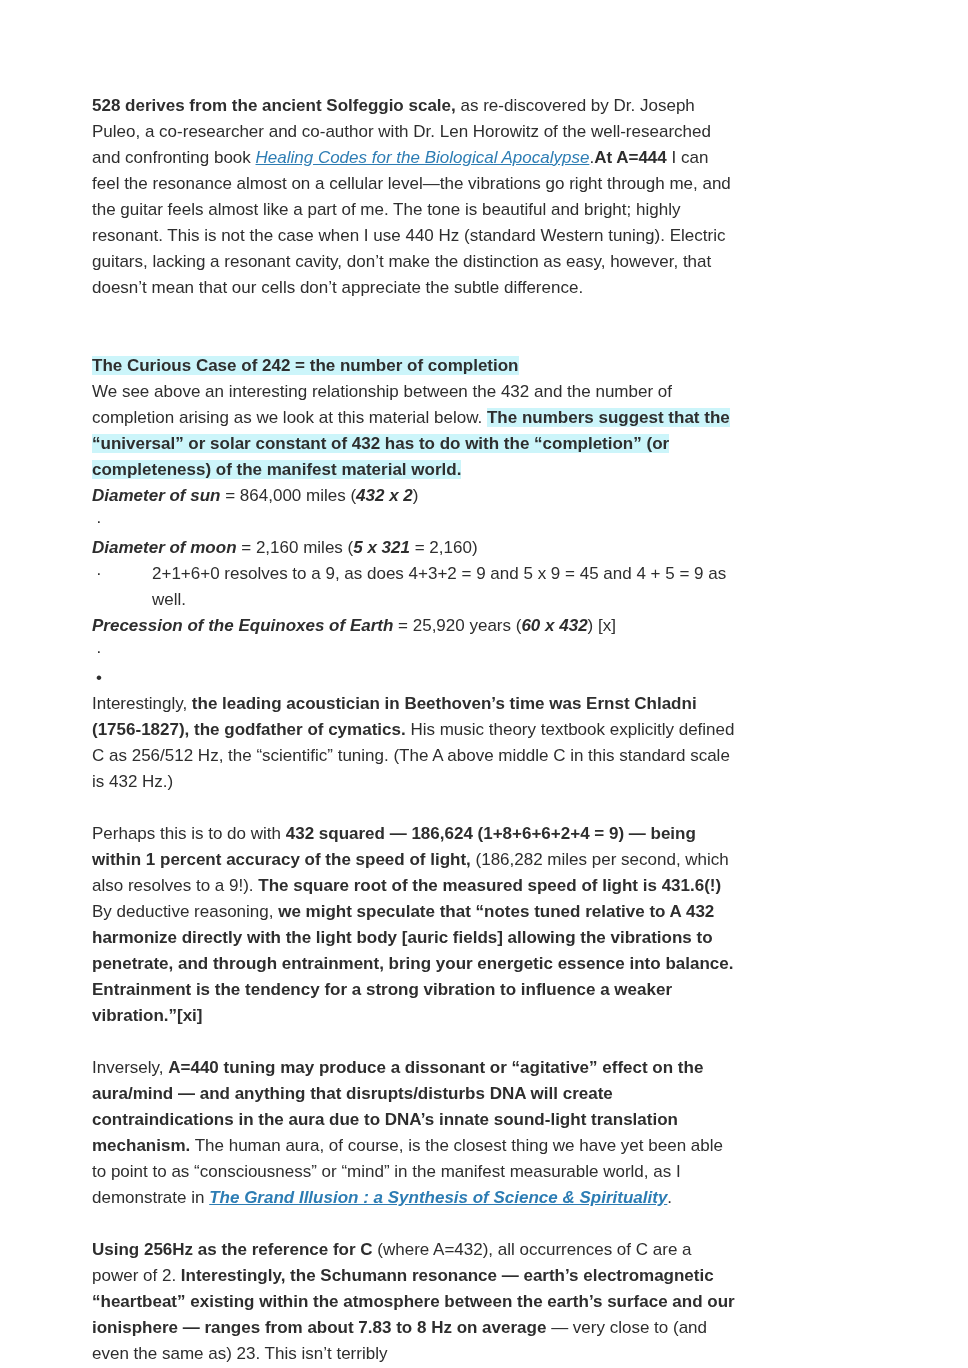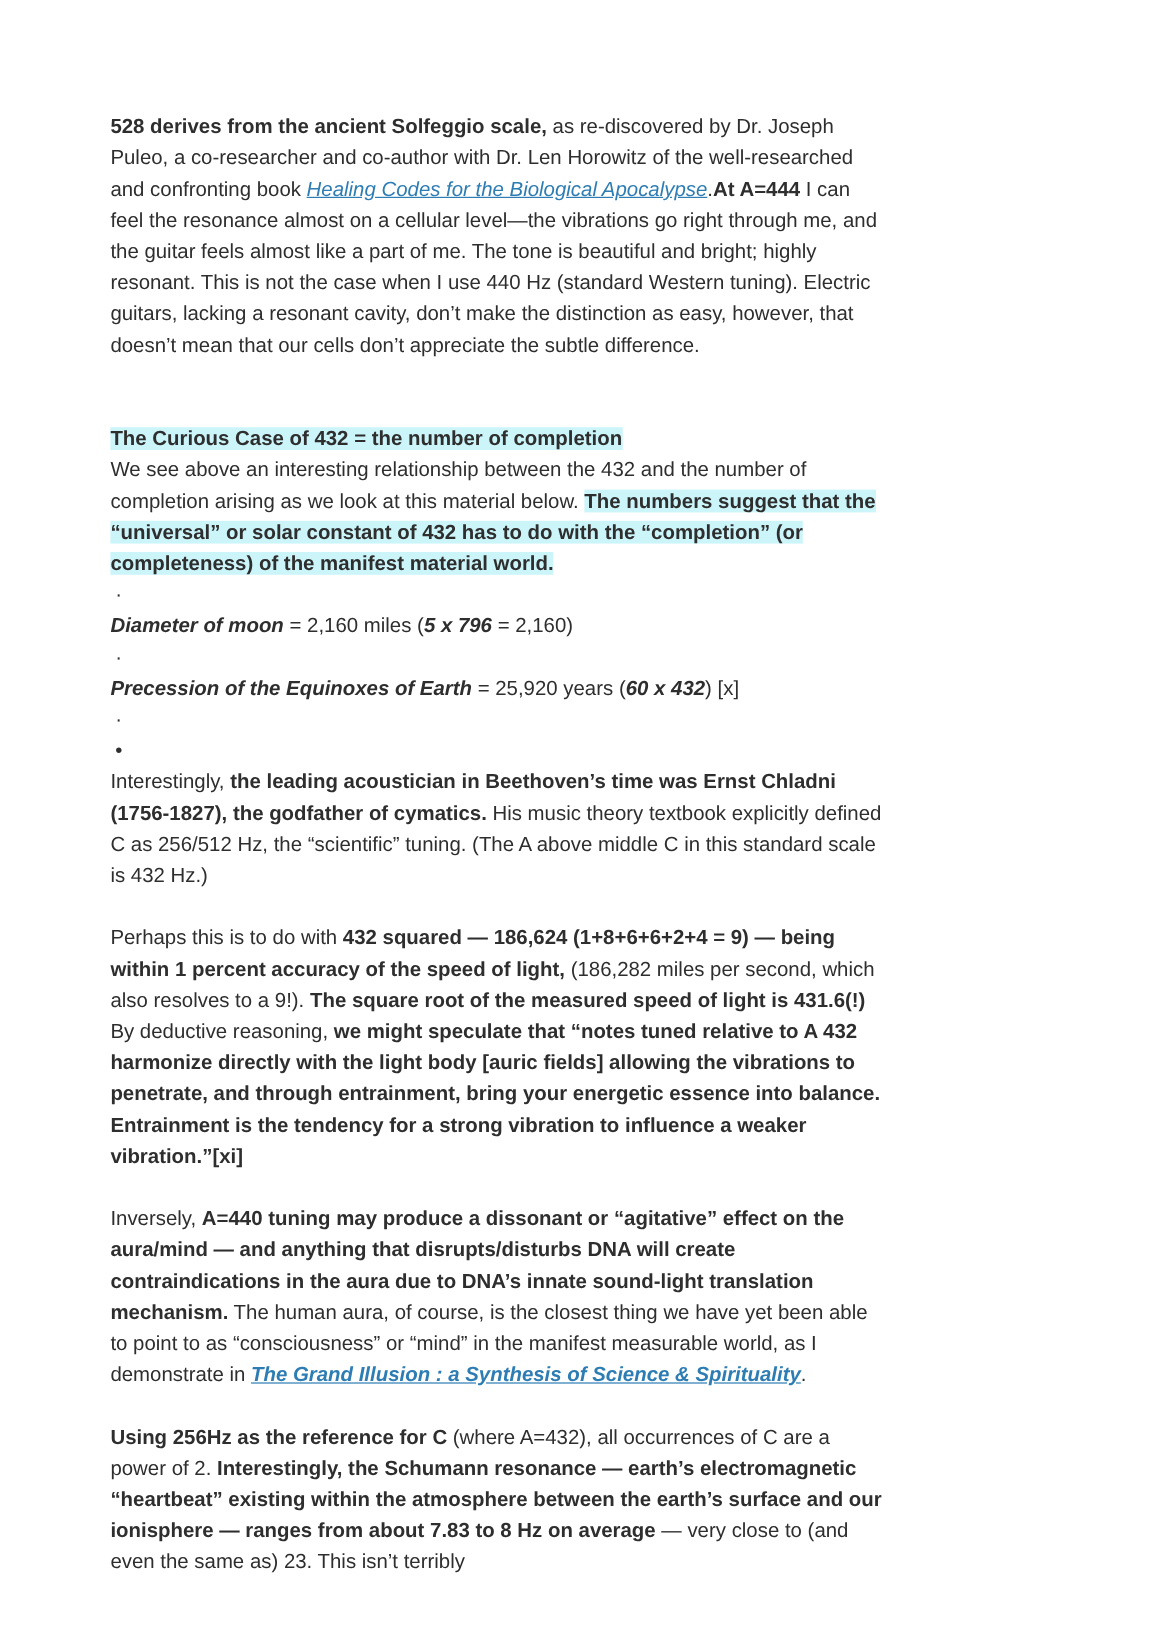--- a/index.html
+++ b/index.html
@@ -30,28 +30,30 @@
   .gap { height: 26px; }
   .biggap { height: 52px; }
 </style>
 </head>
 <body>
 
 <div class="page">
   <div class="doc">
       <div class="para"><span class="b">528 derives from the ancient Solfeggio scale,</span><span> as re-discovered by Dr. Joseph Puleo, a co-researcher and co-author with Dr. Len Horowitz of the well-researched and confronting book </span><a href="#" class="lnk i">Healing Codes for the Biological Apocalypse</a><span>.</span><span class="b">At A=444</span><span> I can feel the resonance almost on a cellular level—the vibrations go right through me, and the guitar feels almost like a part of me. The tone is beautiful and bright; highly resonant. This is not the case when I use 440 Hz (standard Western tuning). Electric guitars, lacking a resonant cavity, don’t make the distinction as easy, however, that doesn’t mean that our cells don’t appreciate the subtle difference.</span></div>
       <div class="biggap"></div>
-      <div class="para"><span class="b hl">The Curious Case of 432 = the number of completion</span></div>
+      <div class="para"><span class="b hl">The Curious Case of 242 = the number of completion</span></div>
       <div class="para"><span>We see above an interesting relationship between the 432 and the number of completion arising as we look at this material below. </span><span class="b hl">The numbers suggest that the “universal” or solar constant of 432 has to do with the “completion” (or completeness) of the manifest material world.</span></div>
+      <div class="para"><span class="b i">Diameter of sun</span><span> = 864,000 miles (</span><span class="b i">432 x 2</span><span>)</span></div>
       <div class="para li">
         <span class="marker">·</span>
       </div>
-      <div class="para"><span class="b i">Diameter of moon</span><span> = 2,160 miles (</span><span class="b i">5 x 796</span><span> = 2,160)</span></div>
+      <div class="para"><span class="b i">Diameter of moon</span><span> = 2,160 miles (</span><span class="b i">5 x 321</span><span> = 2,160)</span></div>
       <div class="para li">
         <span class="marker">·</span>
+        <span><span>2+1+6+0 resolves to a 9, as does 4+3+2 = 9 and 5 x 9 = 45 and 4 + 5 = 9 as well.</span></span>
       </div>
       <div class="para"><span class="b i">Precession of the Equinoxes of Earth</span><span> = 25,920 years (</span><span class="b i">60 x 432</span><span>) [x]</span></div>
       <div class="para li">
         <span class="marker">·</span>
       </div>
       <div class="para li">
         <span class="marker">•</span>
         <span></span>
       </div>
       <div class="para"><span>Interestingly, </span><span class="b">the leading acoustician in Beethoven’s time was Ernst Chladni (1756-1827), the godfather of cymatics.</span><span> His music theory textbook explicitly defined C as 256/512 Hz, the “scientific” tuning. (The A above middle C in this standard scale is 432 Hz.)</span></div>

